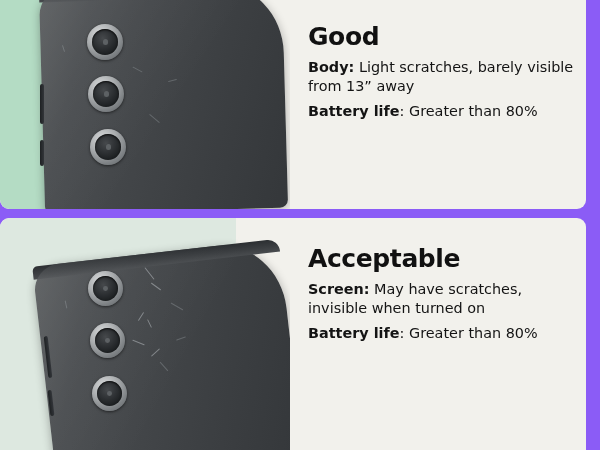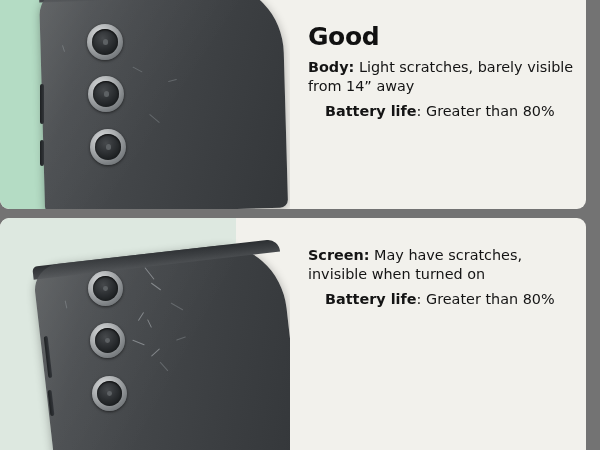--- a/index.html
+++ b/index.html
@@ -9,21 +9,21 @@
     height: 450px;
     overflow: hidden;
     background: #fdfdfb;
     font-family: "Liberation Sans", sans-serif;
   }
 
   .page {
     position: relative;
     width: 600px;
     height: 450px;
-    background: #737373;
+    background: #8b5cf6;
   }
 
   
   .card {
     position: absolute;
     left: 0;
     width: 586px;
     background: #f2f1ec;
     border-radius: 9px;
     overflow: hidden;
@@ -186,21 +186,21 @@
     color: #111111;
   }
 
   .spec-line {
     font-family: "DejaVu Sans", sans-serif;
     font-size: 14.4px;
     line-height: 1.33;
     margin: 0 0 6px 0;
     color: #141414;
   }
-  .spec-line:last-child { margin-bottom: 0; margin-left: 17px; }
+  .spec-line:last-child { margin-bottom: 0; }
 
   .spec-label {
     font-weight: bold;
   }
 </style>
 </head>
 <body>
 
 <div class="page">
 
@@ -236,21 +236,21 @@
         <div class="scratch faint" style="left:148px; top:128px; width:13px; height:1px; transform:rotate(40deg);"></div>
         <div class="scratch faint" style="left:60px; top:58px; width:7px; height:1px; transform:rotate(72deg);"></div>
       </div>
     </div>
 
     <div class="info">
       <h2 class="spec-title">Good</h2>
 
       <p class="spec-line">
         <span class="spec-label">Body:</span>
-        <span>Light scratches, barely visible from 14” away</span>
+        <span>Light scratches, barely visible from 13” away</span>
       </p>
 
 
       <p class="spec-line">
         <span class="spec-label">Battery life</span><span>: Greater than 80%</span>
       </p>
     </div>
   </div>
 
   <div class="card card-acceptable">
@@ -287,20 +287,21 @@
         <div class="scratch" style="left:132px; top:124px; width:13px; height:1px; transform:rotate(22deg);"></div>
         <div class="scratch" style="left:150px; top:134px; width:11px; height:1px; transform:rotate(-42deg);"></div>
         <div class="scratch faint" style="left:170px; top:88px; width:14px; height:1px; transform:rotate(30deg);"></div>
         <div class="scratch faint" style="left:176px; top:120px; width:10px; height:1px; transform:rotate(-20deg);"></div>
         <div class="scratch faint" style="left:158px; top:148px; width:12px; height:1px; transform:rotate(48deg);"></div>
         <div class="scratch faint" style="left:62px; top:86px; width:8px; height:1px; transform:rotate(78deg);"></div>
       </div>
     </div>
 
     <div class="info">
+      <h2 class="spec-title">Acceptable</h2>
 
 
       <p class="spec-line">
         <span class="spec-label">Screen:</span>
         <span>May have scratches, invisible when turned on</span>
       </p>
 
       <p class="spec-line">
         <span class="spec-label">Battery life</span><span>: Greater than 80%</span>
       </p>

